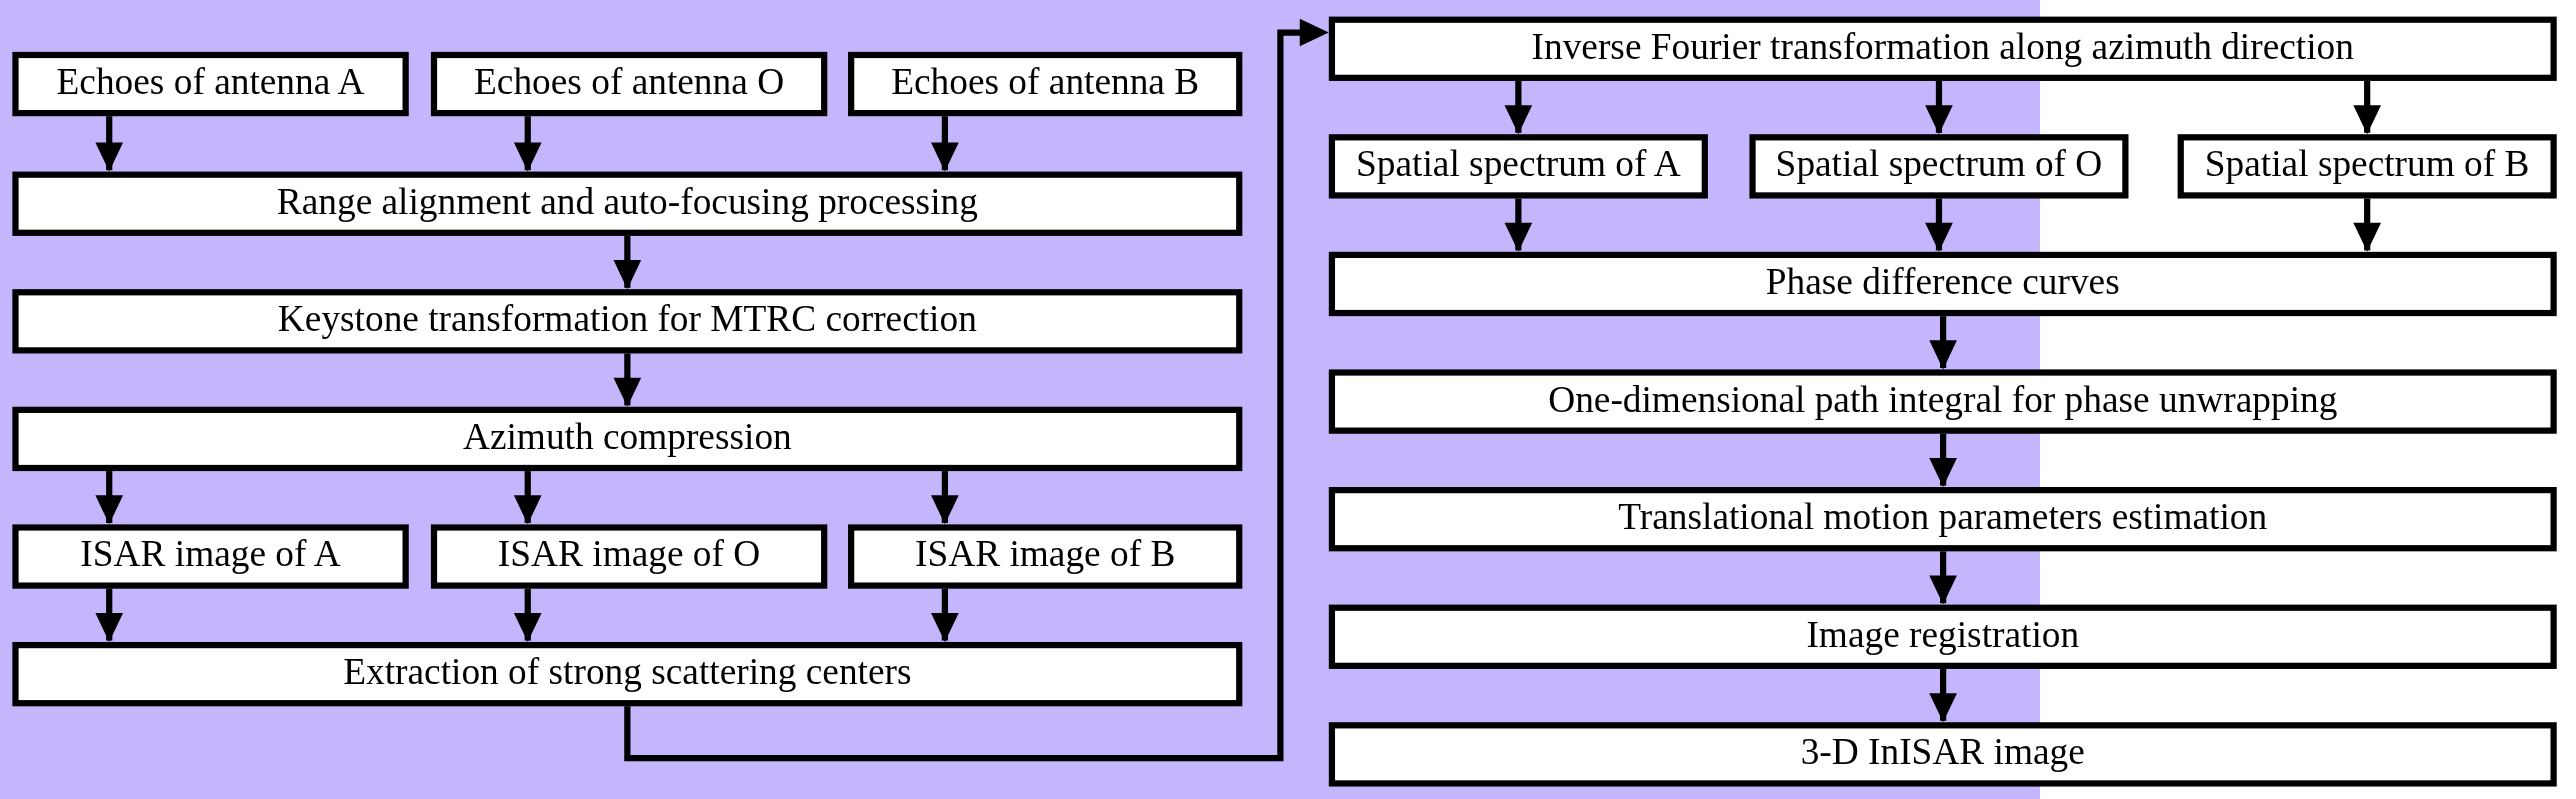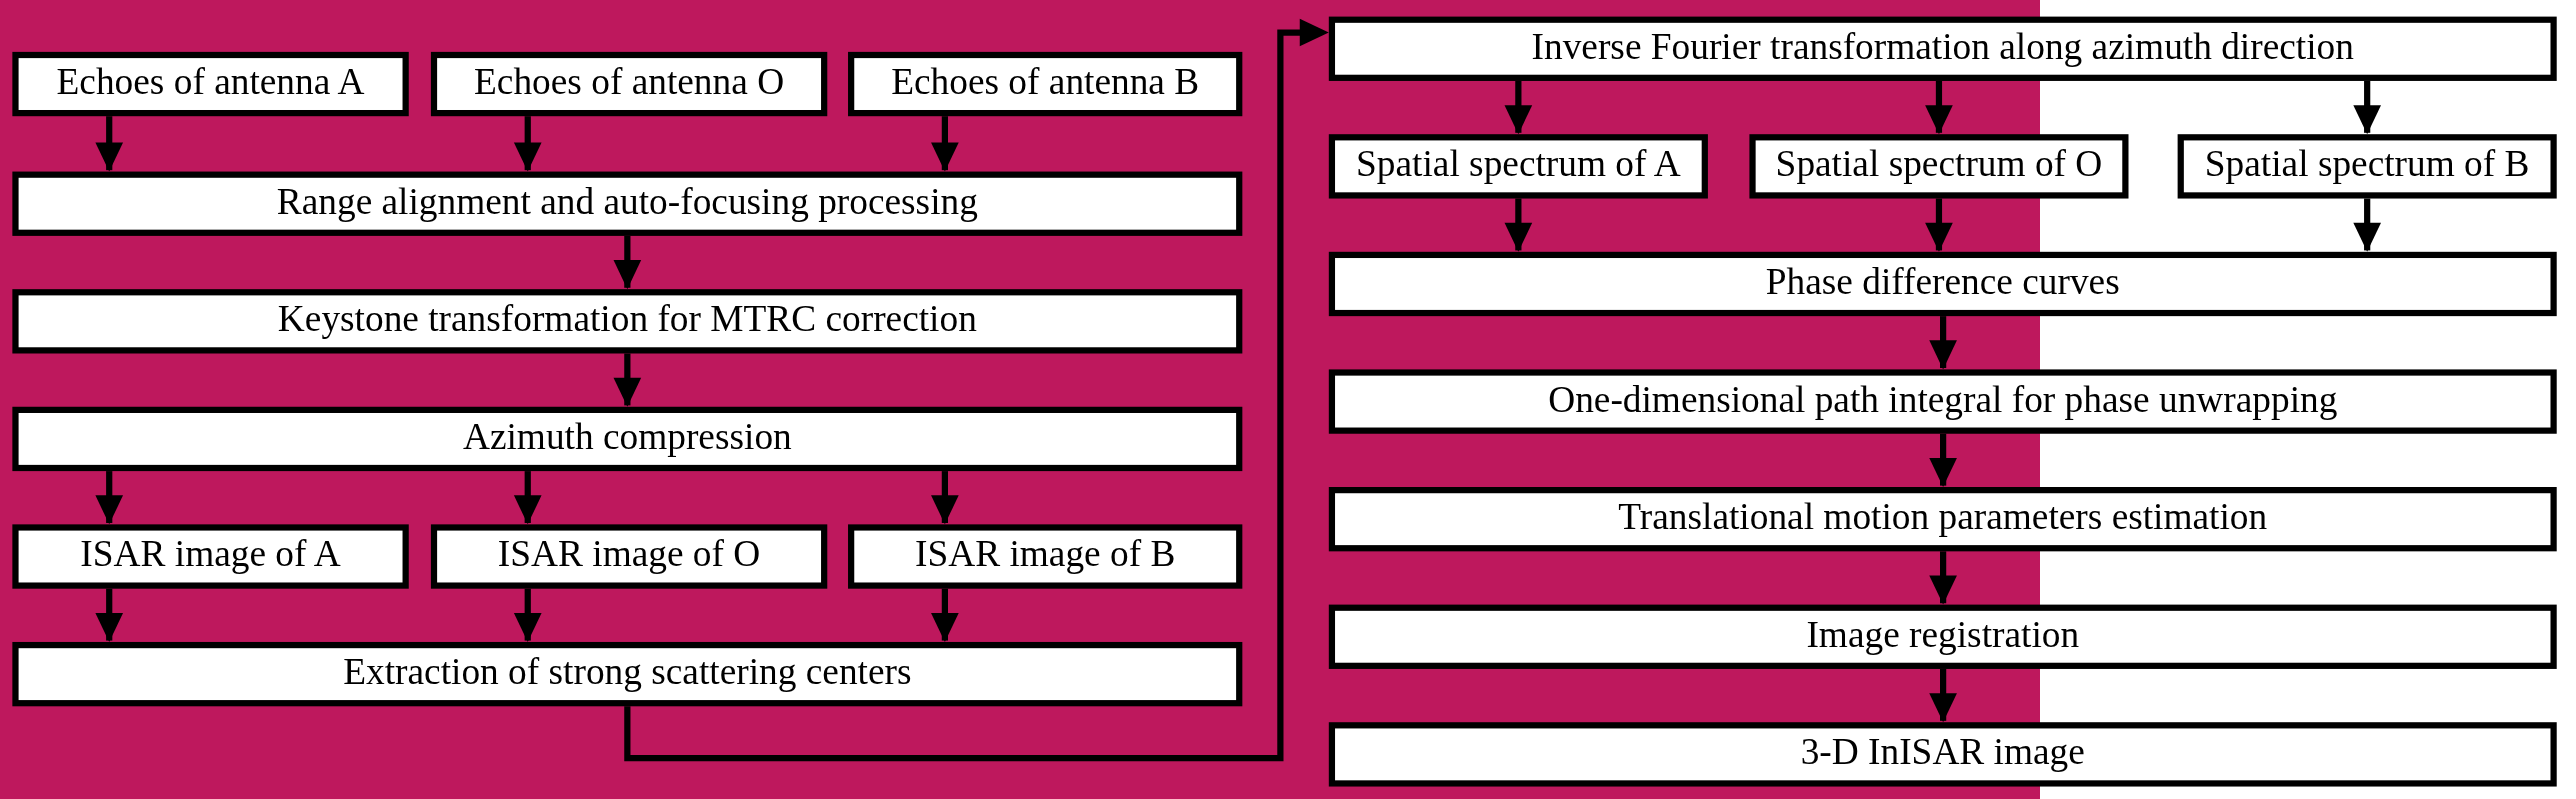--- a/index.html
+++ b/index.html
@@ -11,21 +11,21 @@
   body {
     width: 2576px;
     height: 799px;
     font-family: "Liberation Serif", "DejaVu Serif", serif;
     overflow: hidden;
   }
   #flowchart-root {
     position: relative;
     width: 2040px;
     height: 799px;
-    background: #be185d;
+    background: #c4b5fd;
   }
   svg#flow-svg {
     position: absolute;
     left: 0;
     top: 0;
     width: 2576px;
     height: 799px;
     display: block;
   }
   .box-rect {

